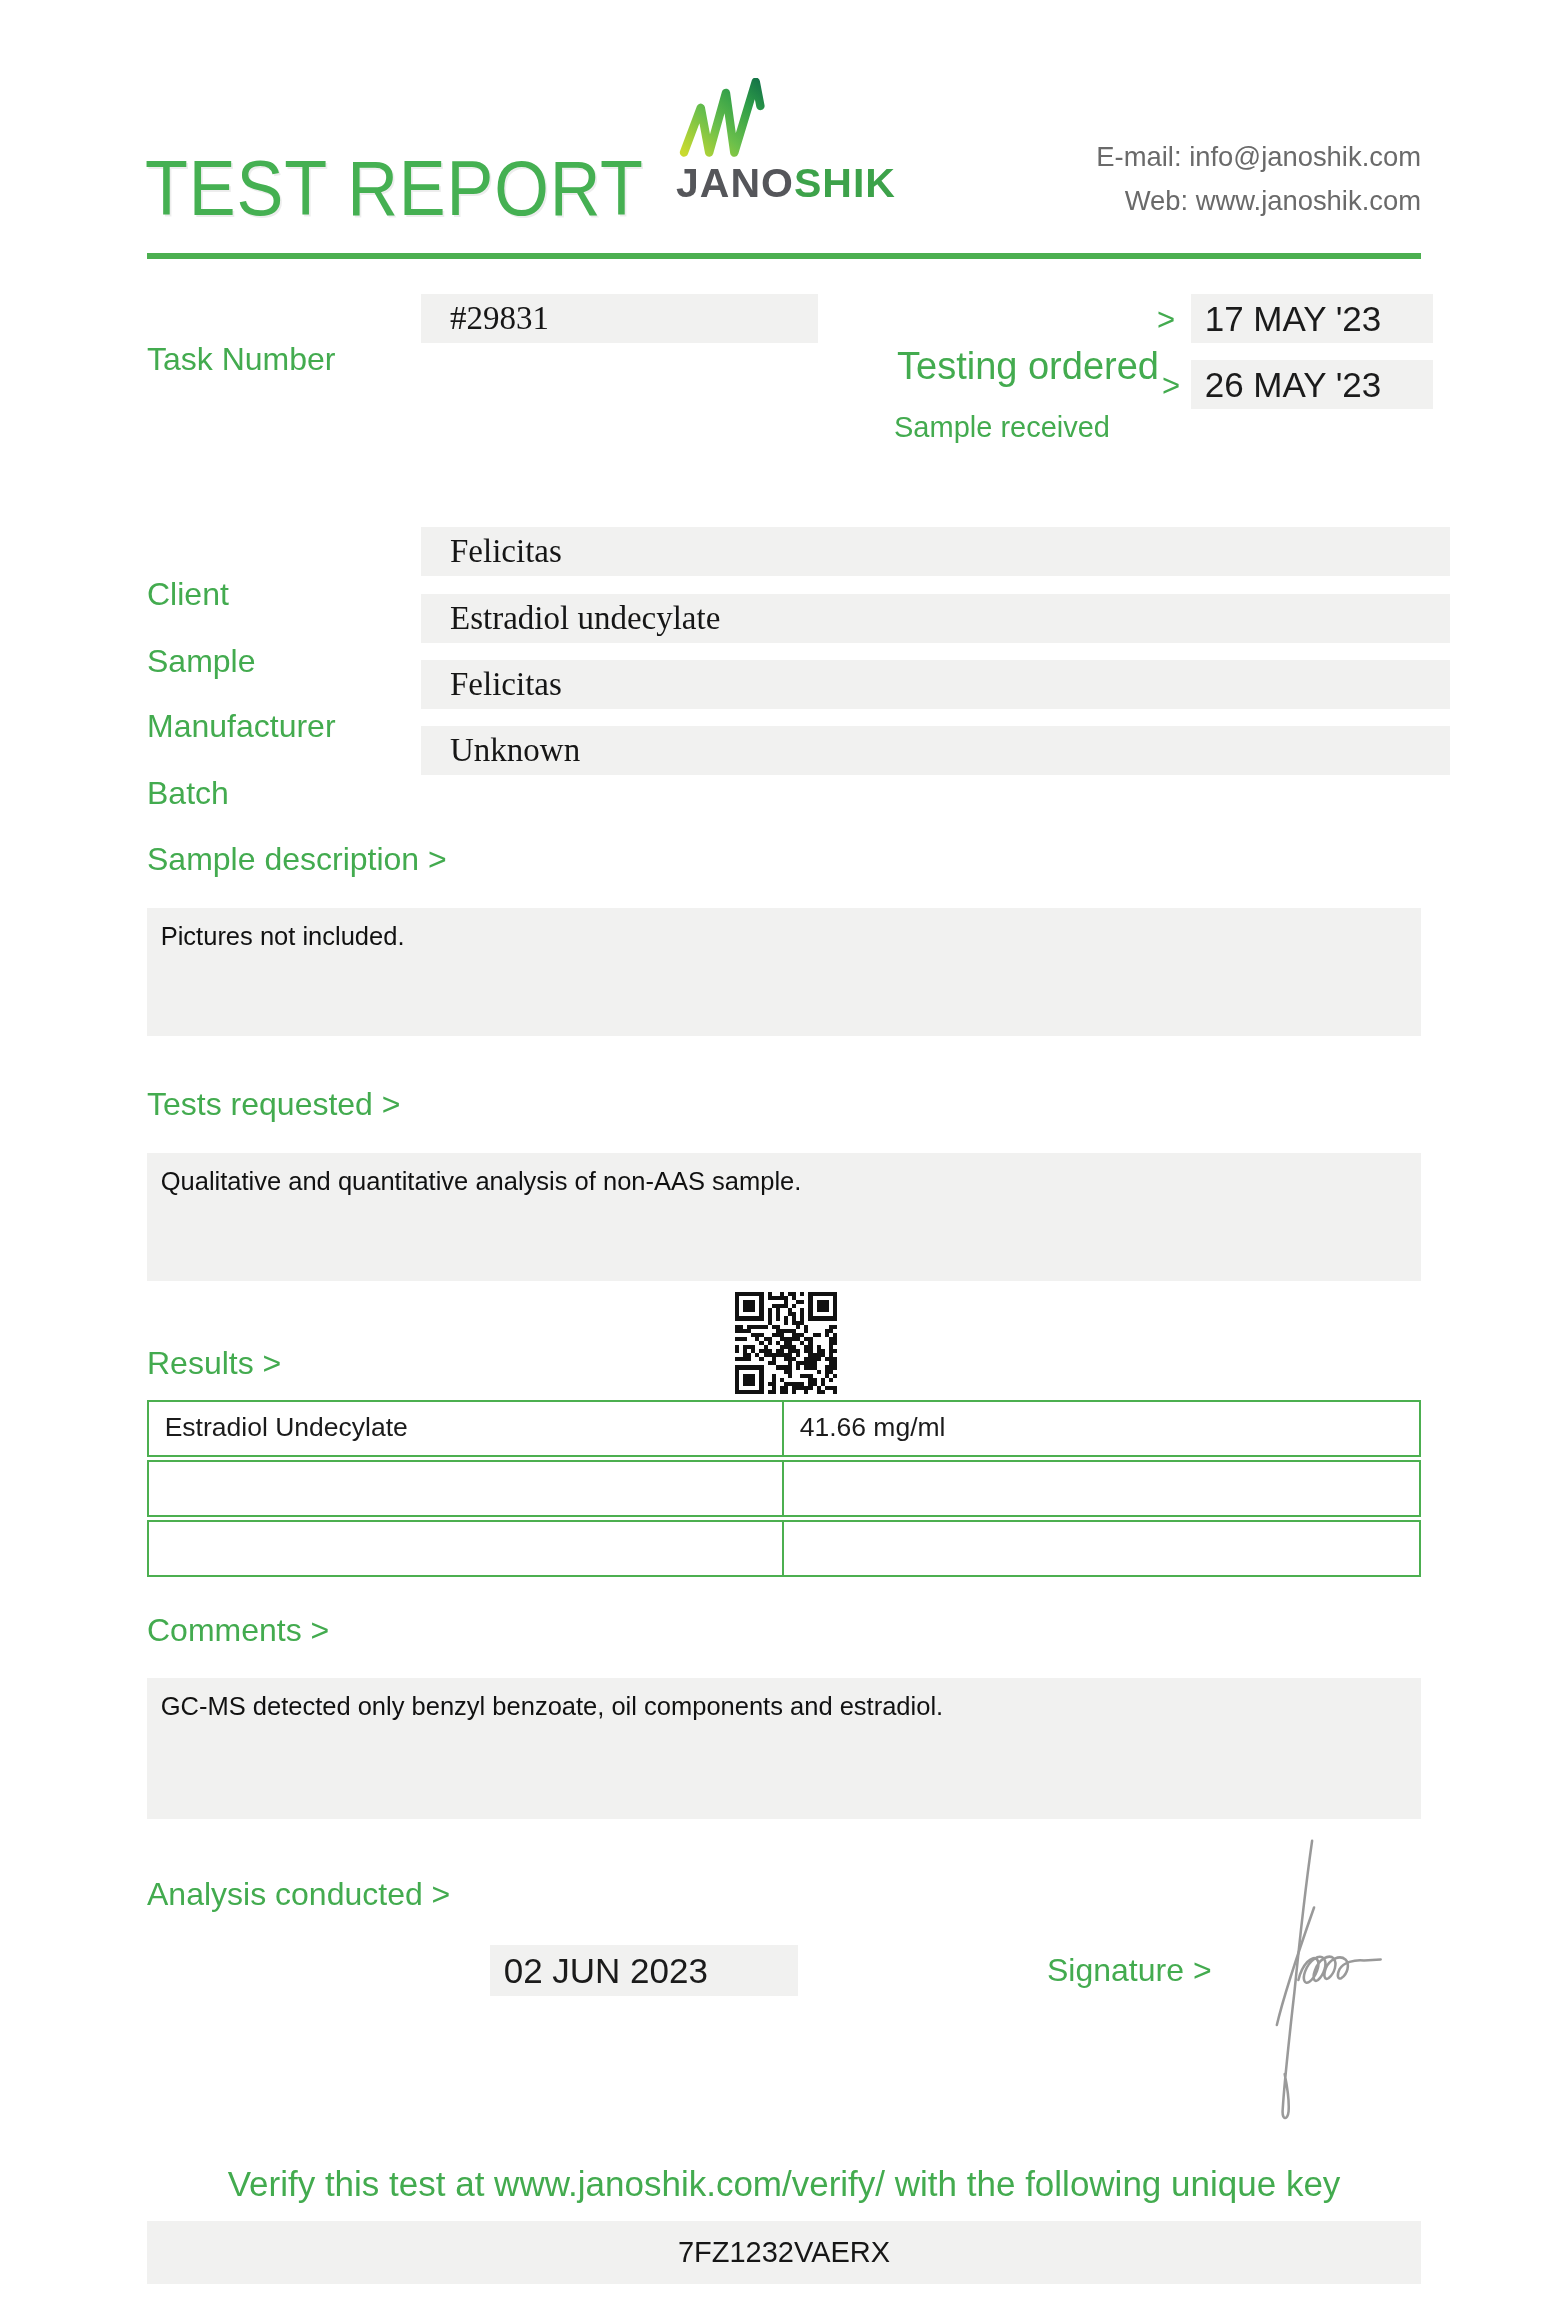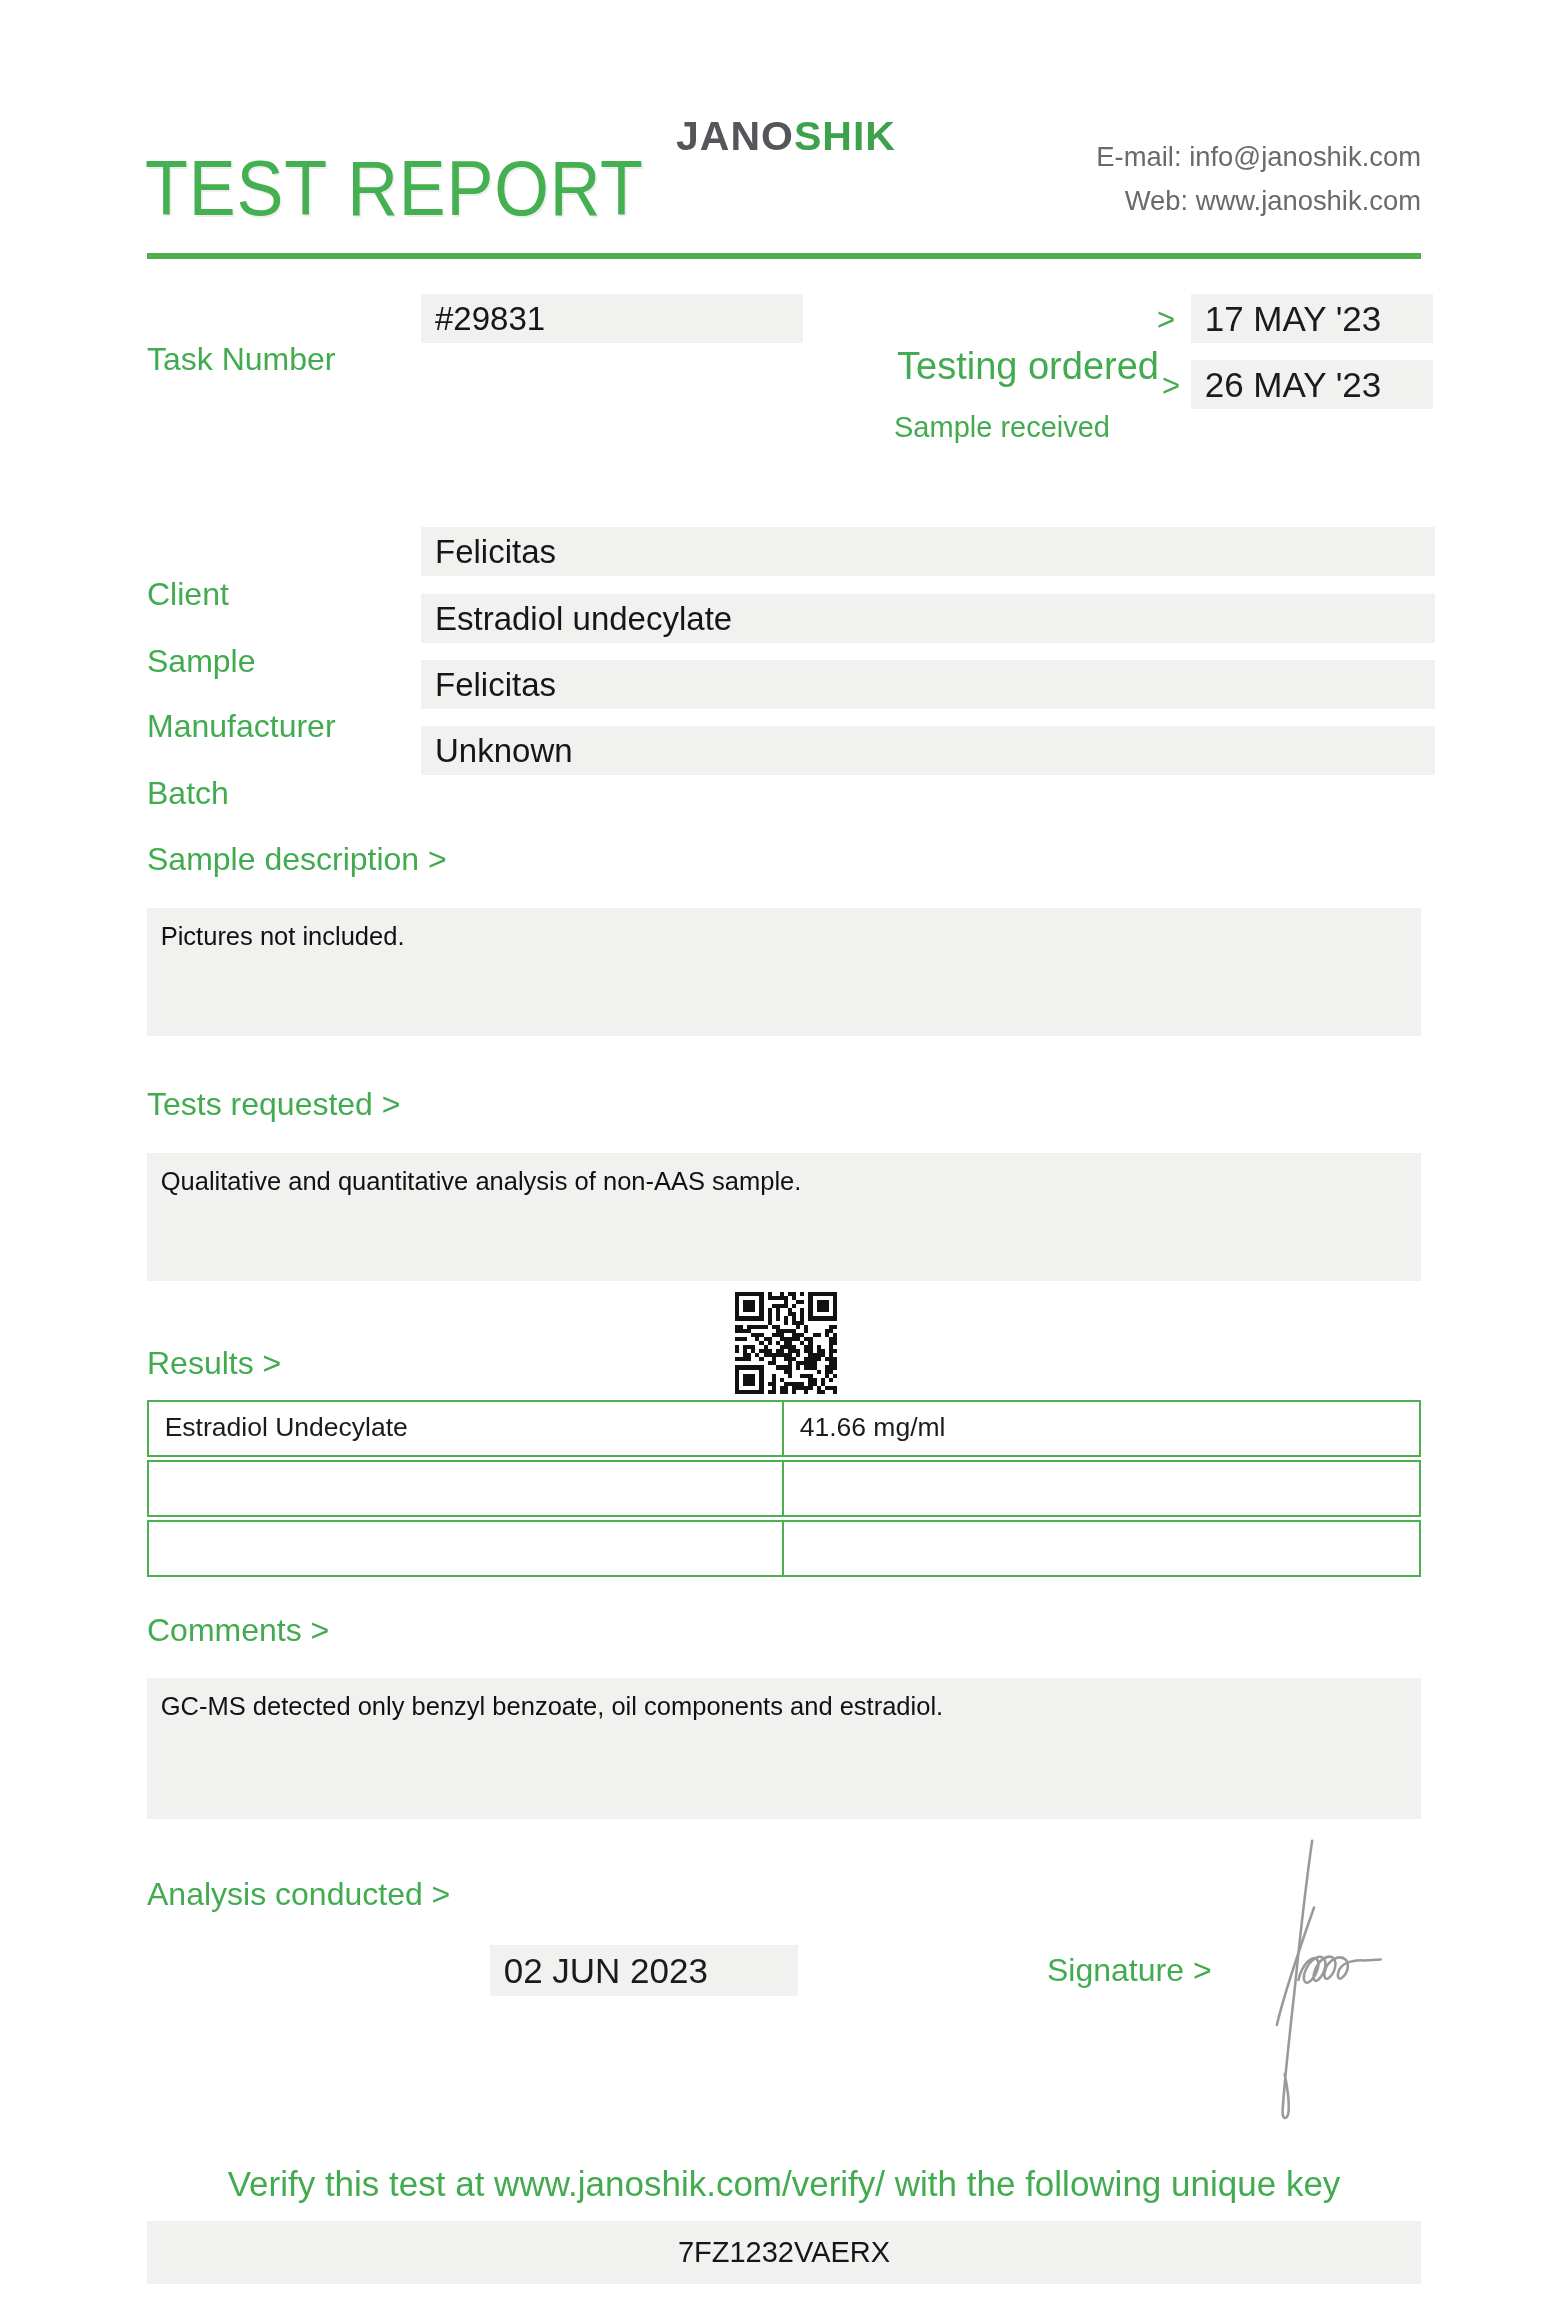--- a/index.html
+++ b/index.html
@@ -15,39 +15,39 @@
     font-size:78px;color:#45b052;white-space:nowrap;
     transform:scaleX(.9);transform-origin:left top;
     text-shadow:2px 2px 0 rgba(0,0,0,0.07);letter-spacing:1px;
   }
   .contact{color:#6a6a6a;font-size:27.4px;line-height:44px;text-align:right;white-space:nowrap;}
   .rule{background:#4caf50;}
   .brand{font-size:41px;font-weight:700;letter-spacing:1px;white-space:nowrap;}
   .brand .jano{color:#55565a;}
   .brand .shik{color:#3da24a;}
   .fieldlabel{font-size:32px;color:#43ab4f;white-space:nowrap;margin-top:41px;}
-  .boxtext{line-height:49px;padding-left:14px;white-space:nowrap;overflow:hidden;}
+  .boxtext{line-height:49px;padding-left:29px;white-space:nowrap;overflow:hidden;font-family:Liberation Serif, serif;}
   .datebox{font-size:35px;line-height:49px;padding-left:13.7px;white-space:nowrap;}
   .longtext{font-size:25.5px;line-height:33px;padding:11.8px 13.7px;color:#111;}
   .trow{display:flex;border:2px solid #4caf50;height:53px;margin-bottom:2.9px;background:#fff;box-sizing:content-box;}
   .tcell{line-height:51px;padding-left:15.7px;font-size:26.5px;white-space:nowrap;overflow:hidden;}
   .tcell.left{width:50%;border-right:2px solid #4caf50;box-sizing:border-box;}
   .tcell.right{flex:1;}
   .verify{width:1274px;text-align:center;font-size:35px;color:#43ab4f;white-space:nowrap;}
   .keybox{text-align:center;line-height:63px;font-size:29px;color:#161616;}
   .arrow{font-size:31px;color:#43ab4f;}
 </style>
 </head>
 <body>
 
 <div class="page">
 
   <div class="abs report-title" style="left:145px;top:143px;">TEST REPORT</div>
 
-  <div class="abs" style="left:676px;top:78px;width:216px;display:flex;align-items:flex-end;">
+  <div class="abs" style="left:676px;top:78px;width:216px;display:flex;flex-direction:column;align-items:flex-start;">
     <svg width="98" height="82" viewBox="0 0 100 88">
       <defs>
         <linearGradient id="markgrad" x1="0" y1="1" x2="1" y2="0">
           <stop offset="0" stop-color="#c9da2f"></stop>
           <stop offset="0.4" stop-color="#6abf4b"></stop>
           <stop offset="0.75" stop-color="#2f9e48"></stop>
           <stop offset="1" stop-color="#157447"></stop>
         </linearGradient>
       </defs>
       <path d="M6,80 L24,32 L33,80 L51,16 L60,80 L83,4 L88,30" fill="none" stroke="url(#markgrad)" stroke-width="9" stroke-linecap="round" stroke-linejoin="round"></path>

